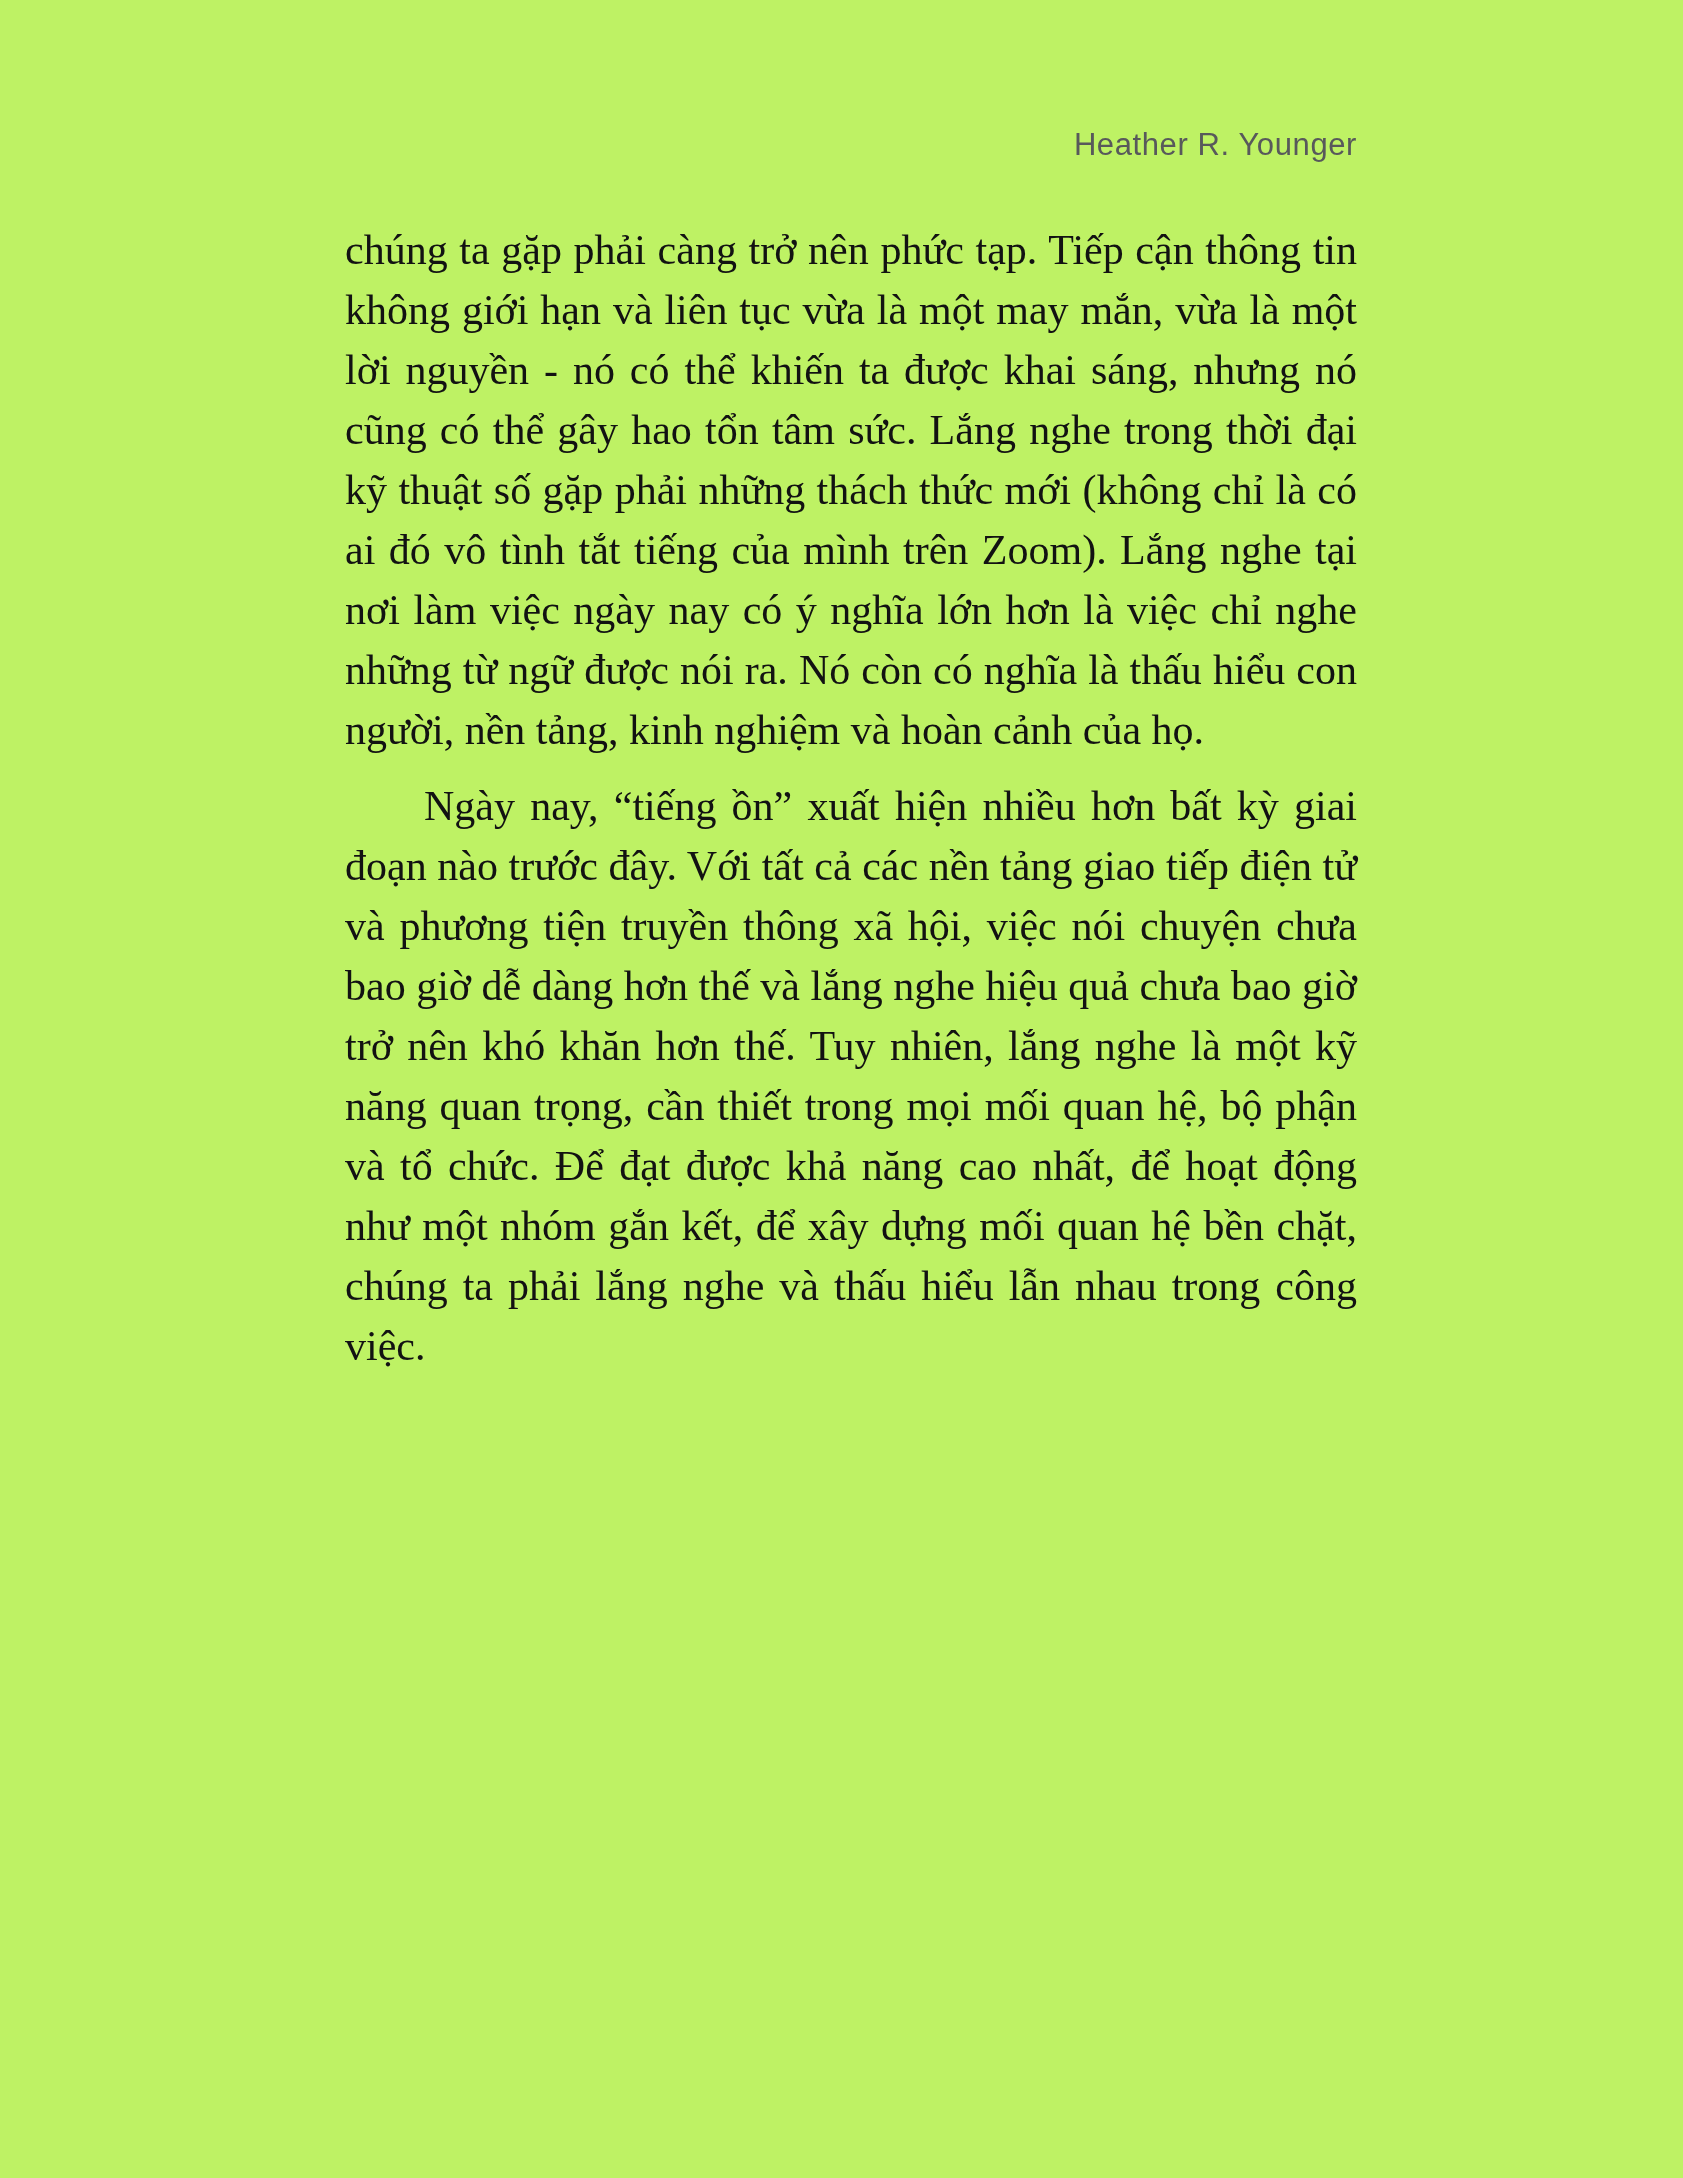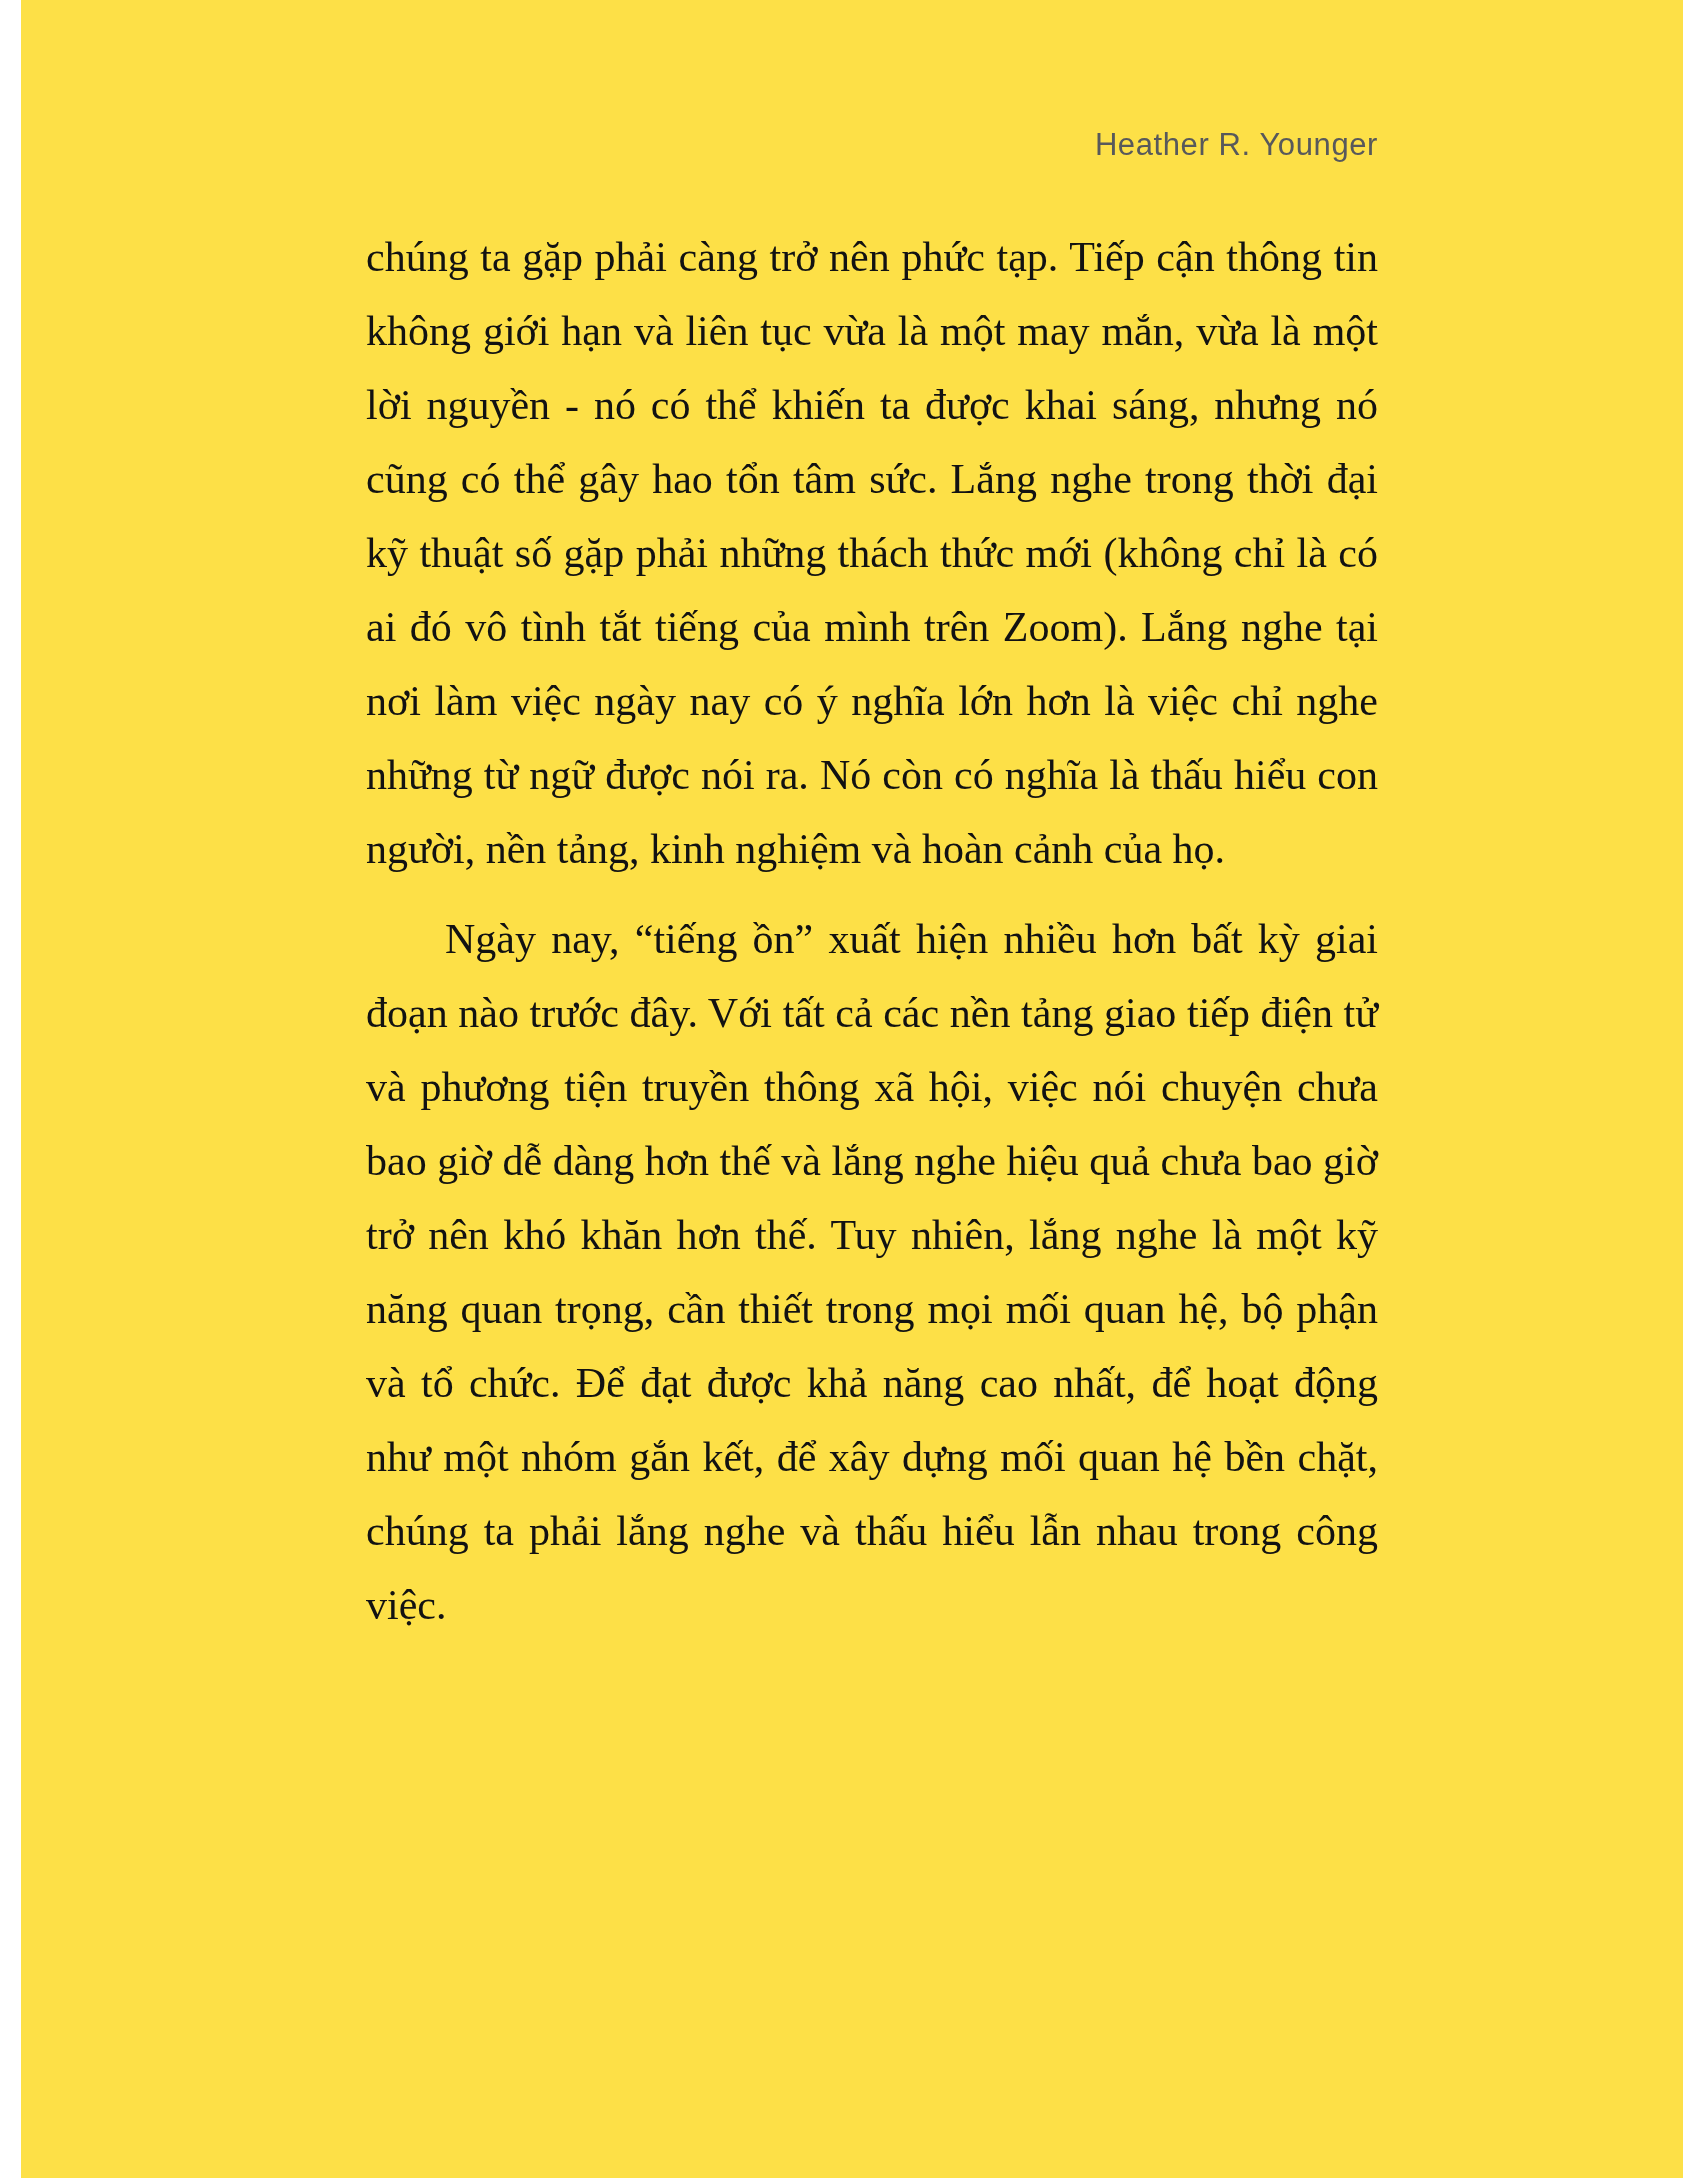--- a/index.html
+++ b/index.html
@@ -9,42 +9,41 @@
     height: 2178px;
     background: #ffffff;
     position: relative;
     font-family: "Liberation Serif", serif;
     color: #151515;
     overflow: hidden;
   }
   .page {
     position: absolute;
     inset: 0;
-    background: #fde047;
-    margin-left: 21px;
+    background: #bef264;
   }
   .running-head {
     position: absolute;
     top: 127px;
     left: 345px;
     width: 1012px;
     text-align: right;
     font-family: "Liberation Sans", sans-serif;
     font-size: 31px;
     font-weight: 400;
     color: #58595b;
     letter-spacing: 0.6px;
   }
   .body-text {
     position: absolute;
     top: 220px;
     left: 345px;
     width: 1012px;
     font-size: 42px;
-    line-height: 74px;
+    line-height: 60px;
     text-align: justify;
     color: #121212;
   }
   .para {
     margin: 0;
     padding: 0;
   }
   .para + .para {
     margin-top: 16px;
     text-indent: 79px;

